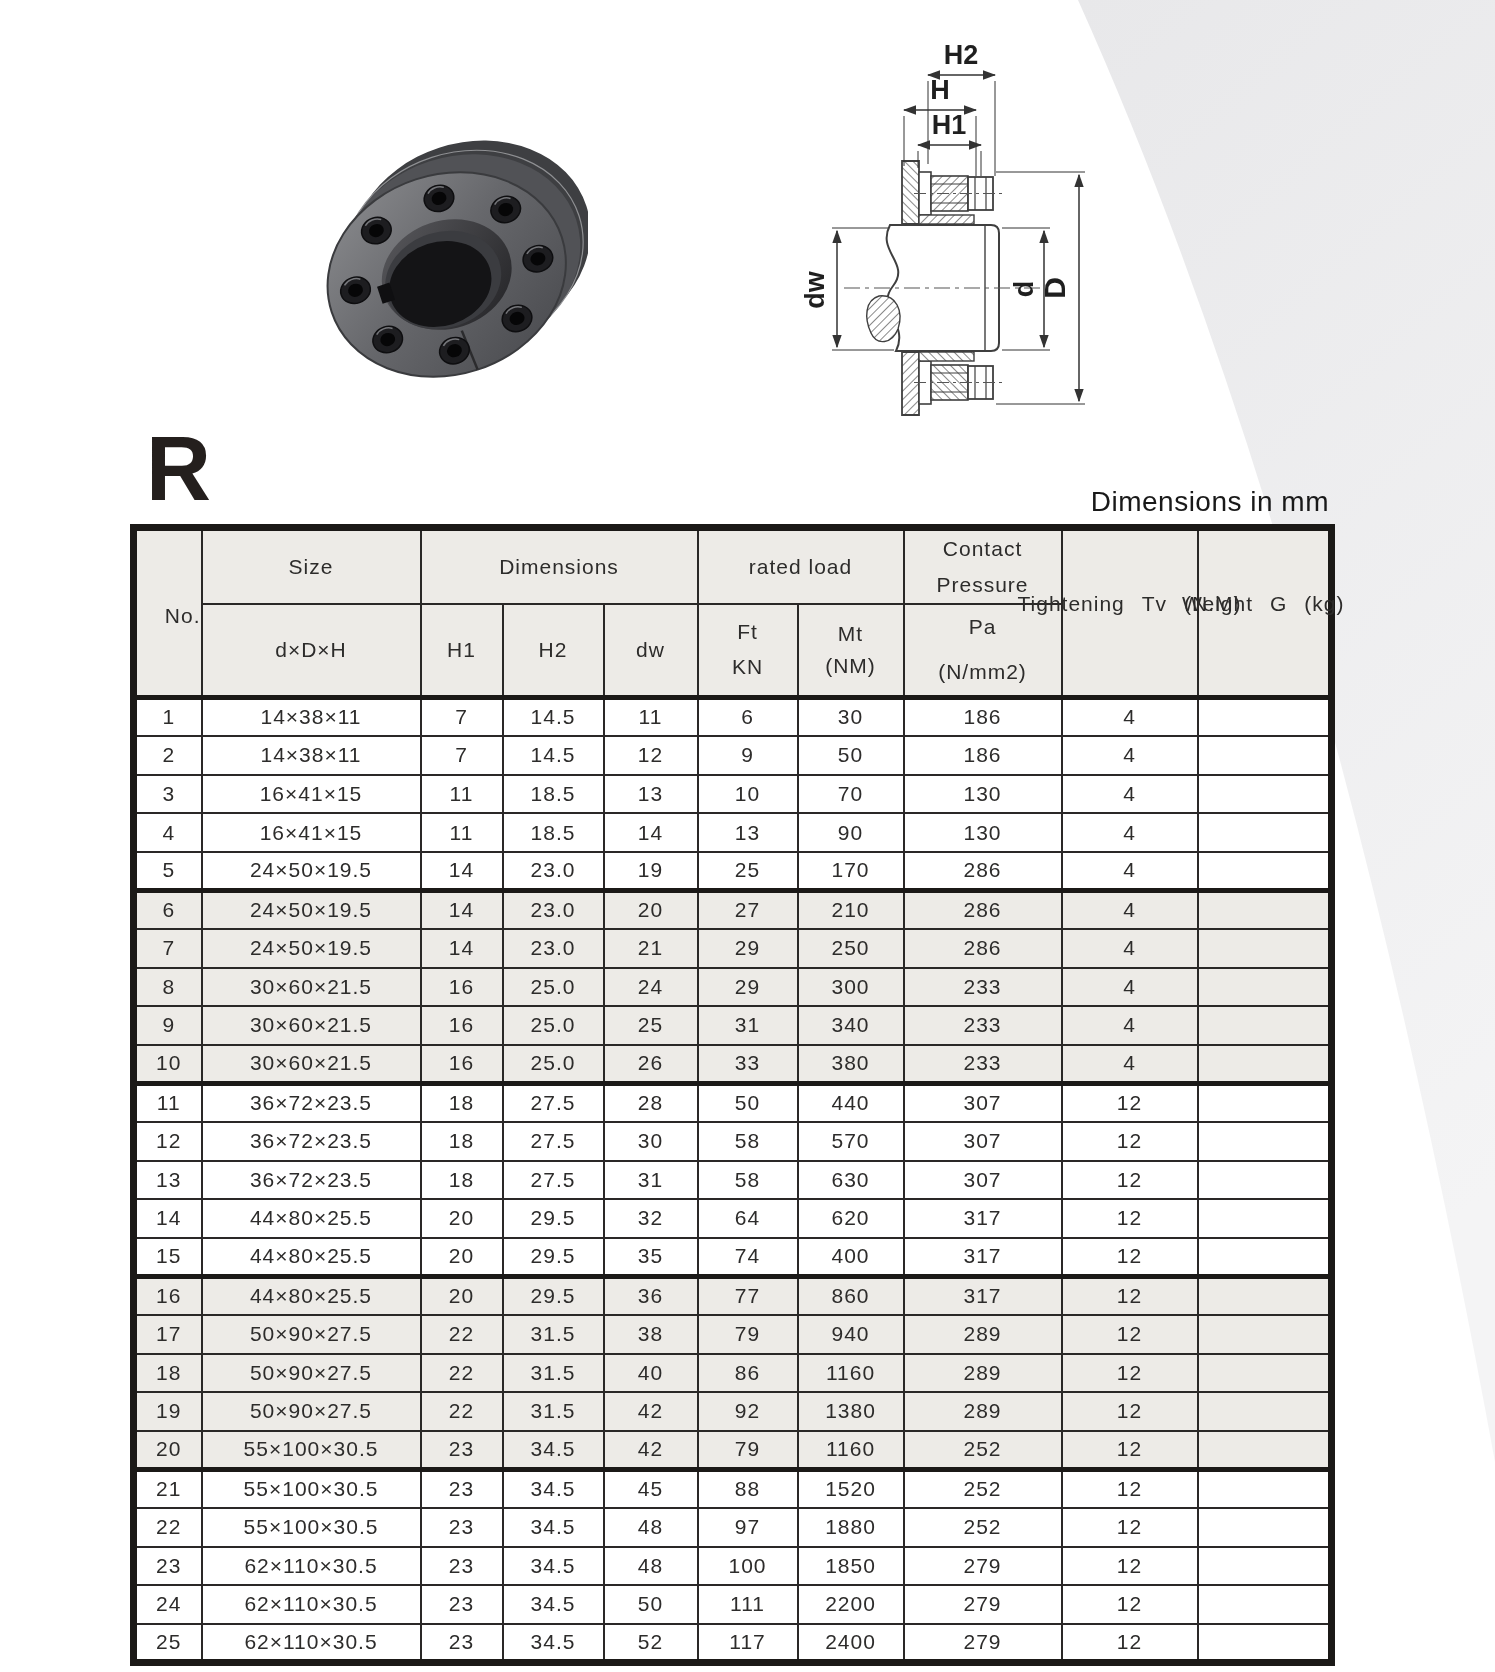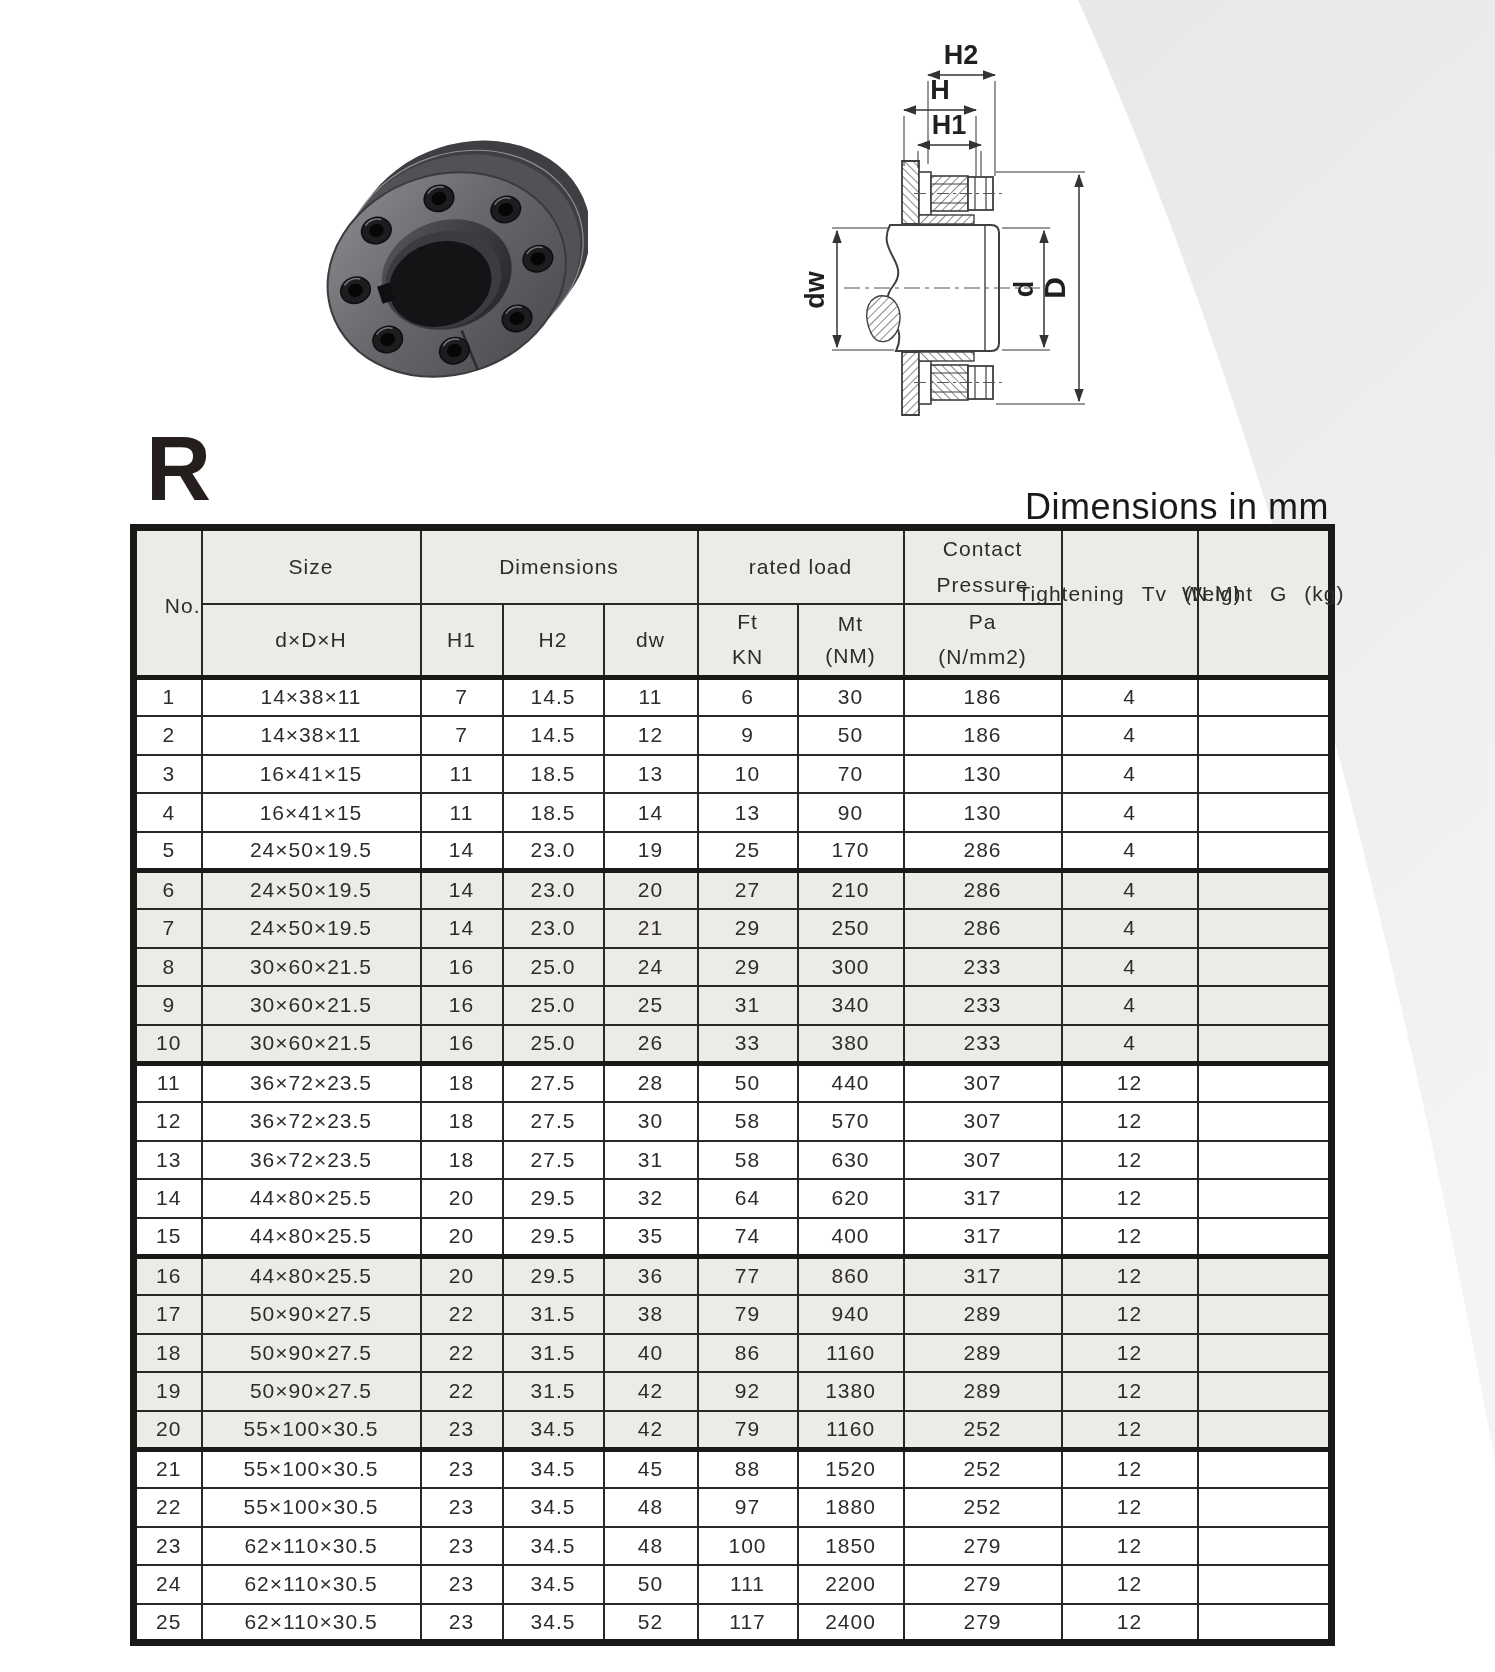--- a/index.html
+++ b/index.html
@@ -11,21 +11,21 @@
   .bg-svg{position:absolute;left:0;top:0;}
   .product-photo{position:absolute;left:318px;top:122px;}
   .dimension-drawing{position:absolute;left:752px;top:18px;}
   .code-label{
     position:absolute;left:146px;top:424px;
     font-size:90px;font-weight:800;color:#241f1d;line-height:1;
     letter-spacing:-2px;
   }
   .units-note{
     position:absolute;right:166px;top:486px;
-    font-size:36px;color:#191919;letter-spacing:0.5px;
+    font-size:28px;color:#191919;letter-spacing:0.5px;
   }
   table#spec{
     position:absolute;left:130px;top:524px;
     width:1198px;table-layout:fixed;border-collapse:collapse;
     border:7px solid #1b1917;
     background:#ffffff;
   }
   #spec th,#spec td{
     border:2px solid #2a2827;
     padding:0;text-align:center;vertical-align:middle;
@@ -248,21 +248,21 @@
           <div>KN</div>
         </div>
       </th>
       <th>
         <div class="stack2" style="height:65px;">
           <div>Mt</div>
           <div>(NM)</div>
         </div>
       </th>
       <th>
-        <div class="stack2" style="height:70px;">
+        <div class="stack2" style="height:90px;">
           <div>Pa</div>
           <div>(N/mm2)</div>
         </div>
       </th>
     </tr>
   </thead>
   <tbody>
       <tr class="band-start">
     <td>1</td>
     <td>14×38×11</td>

